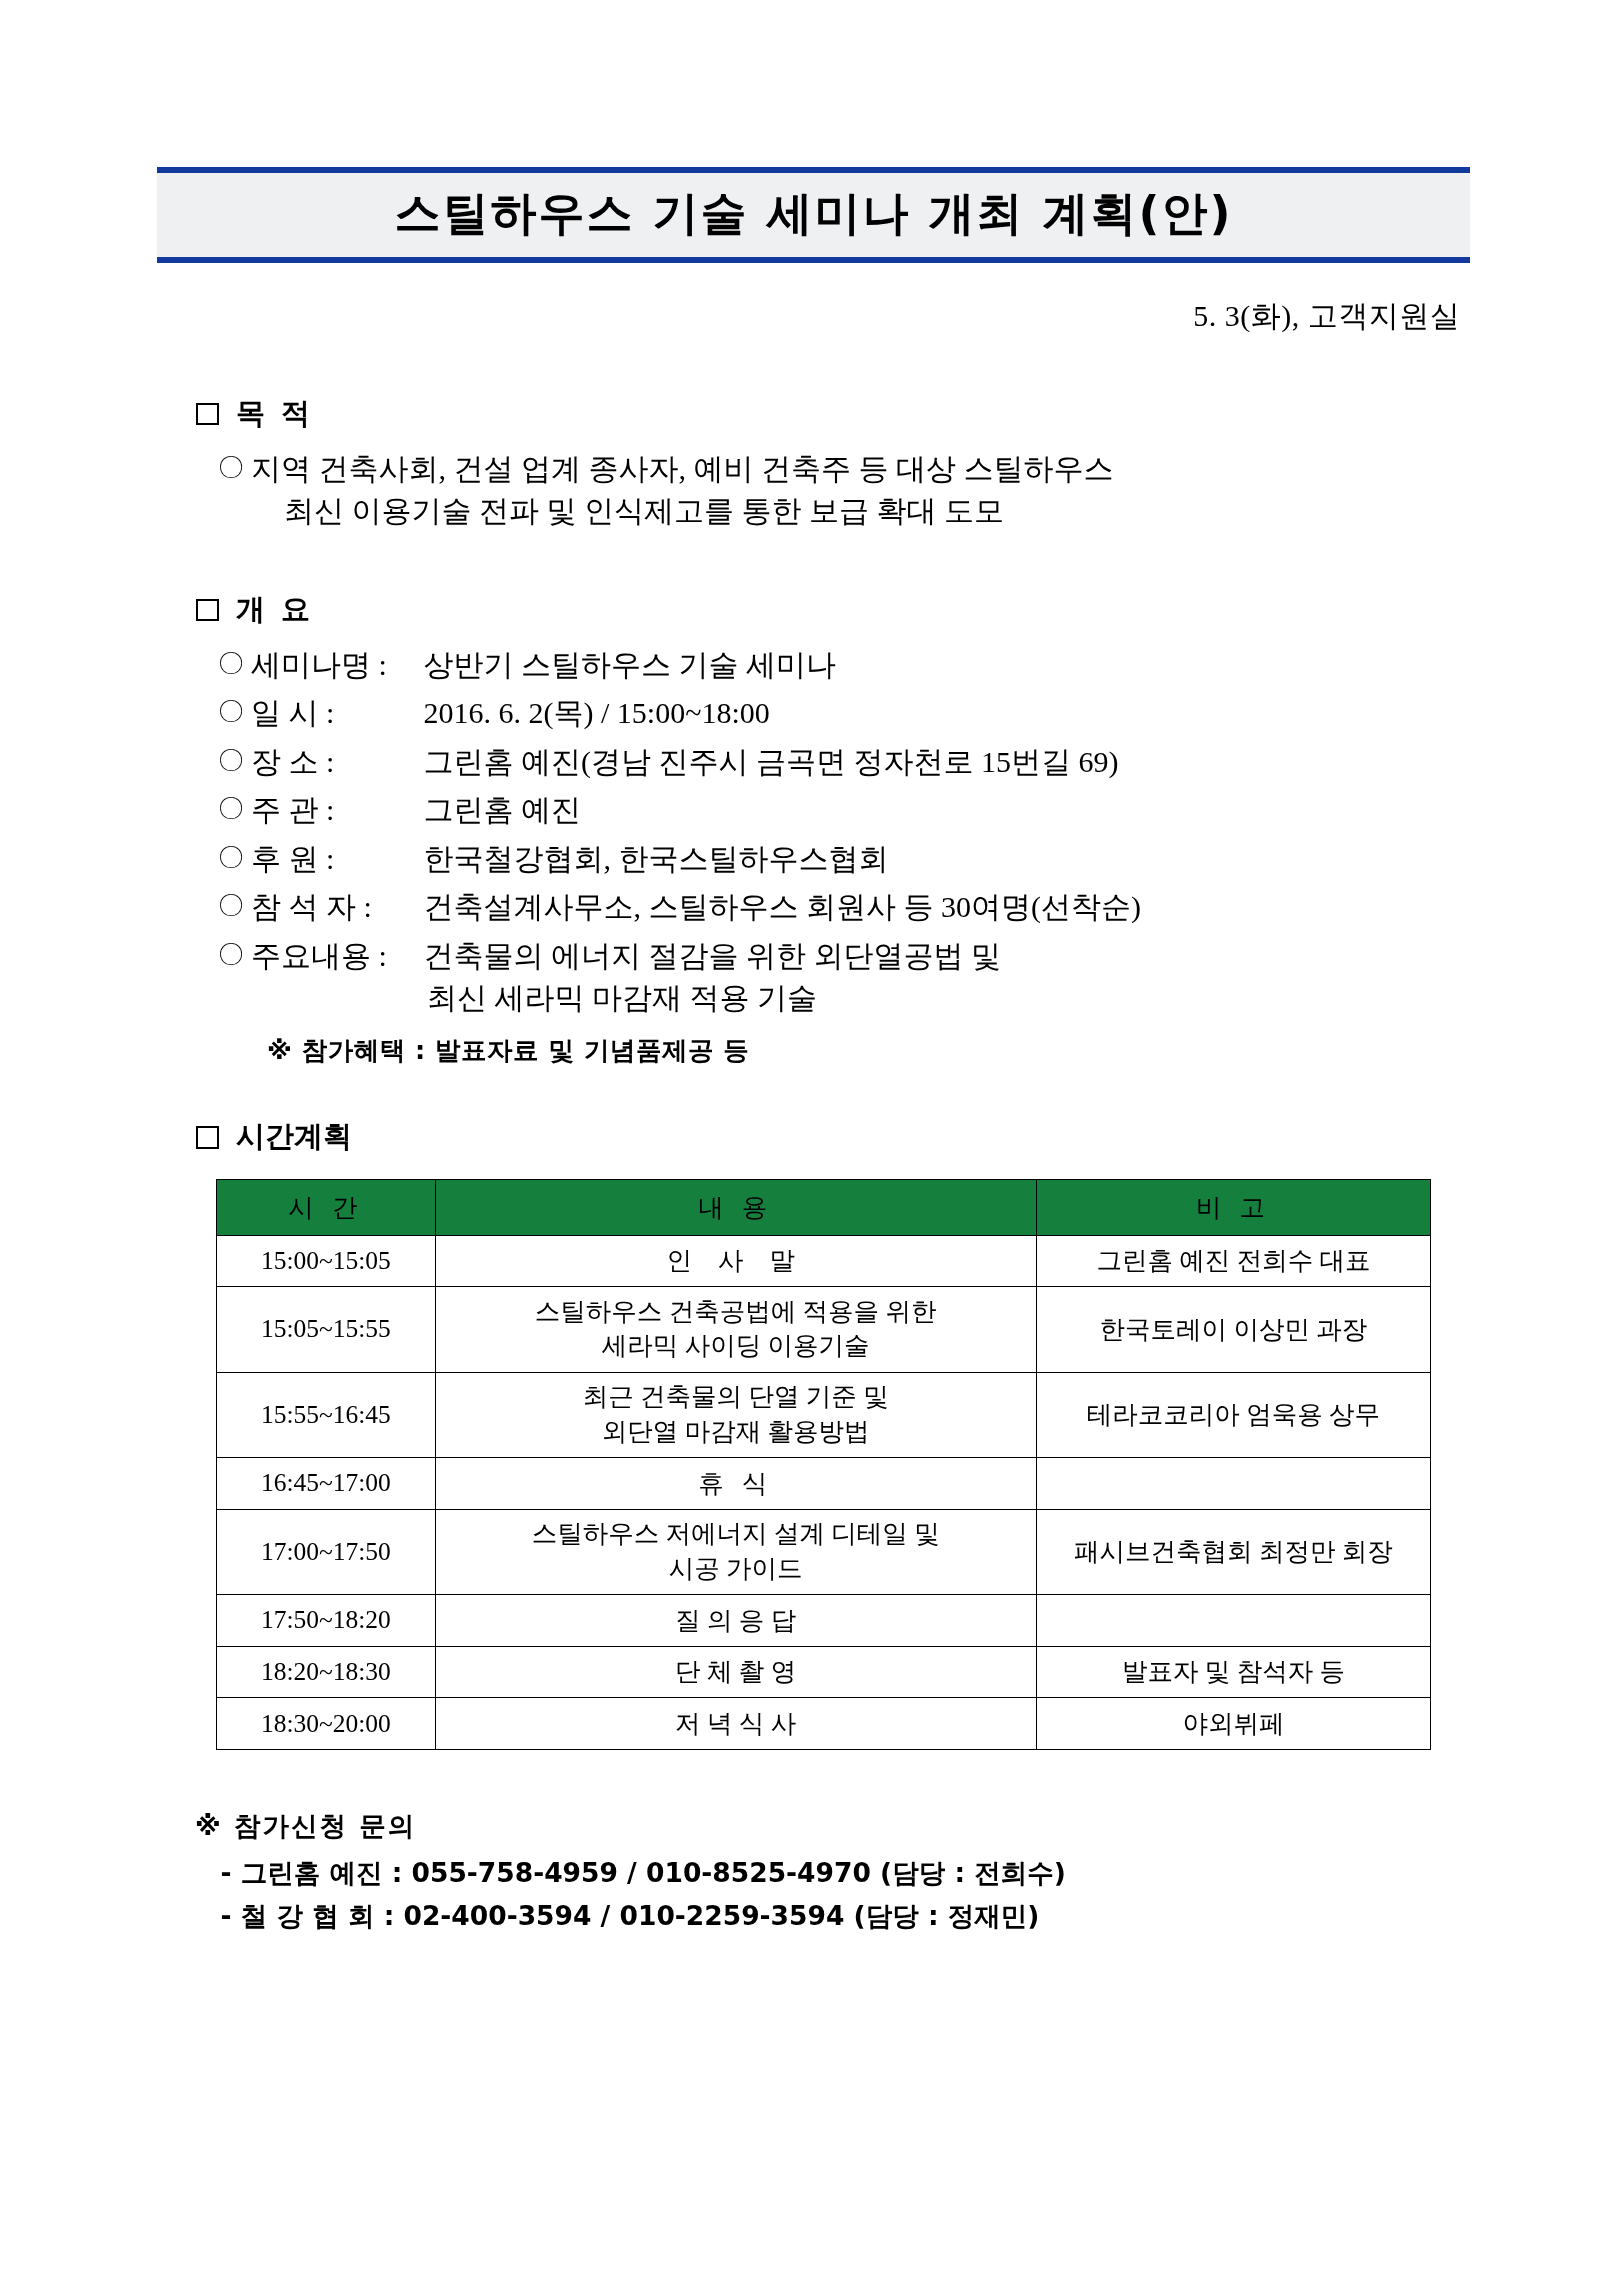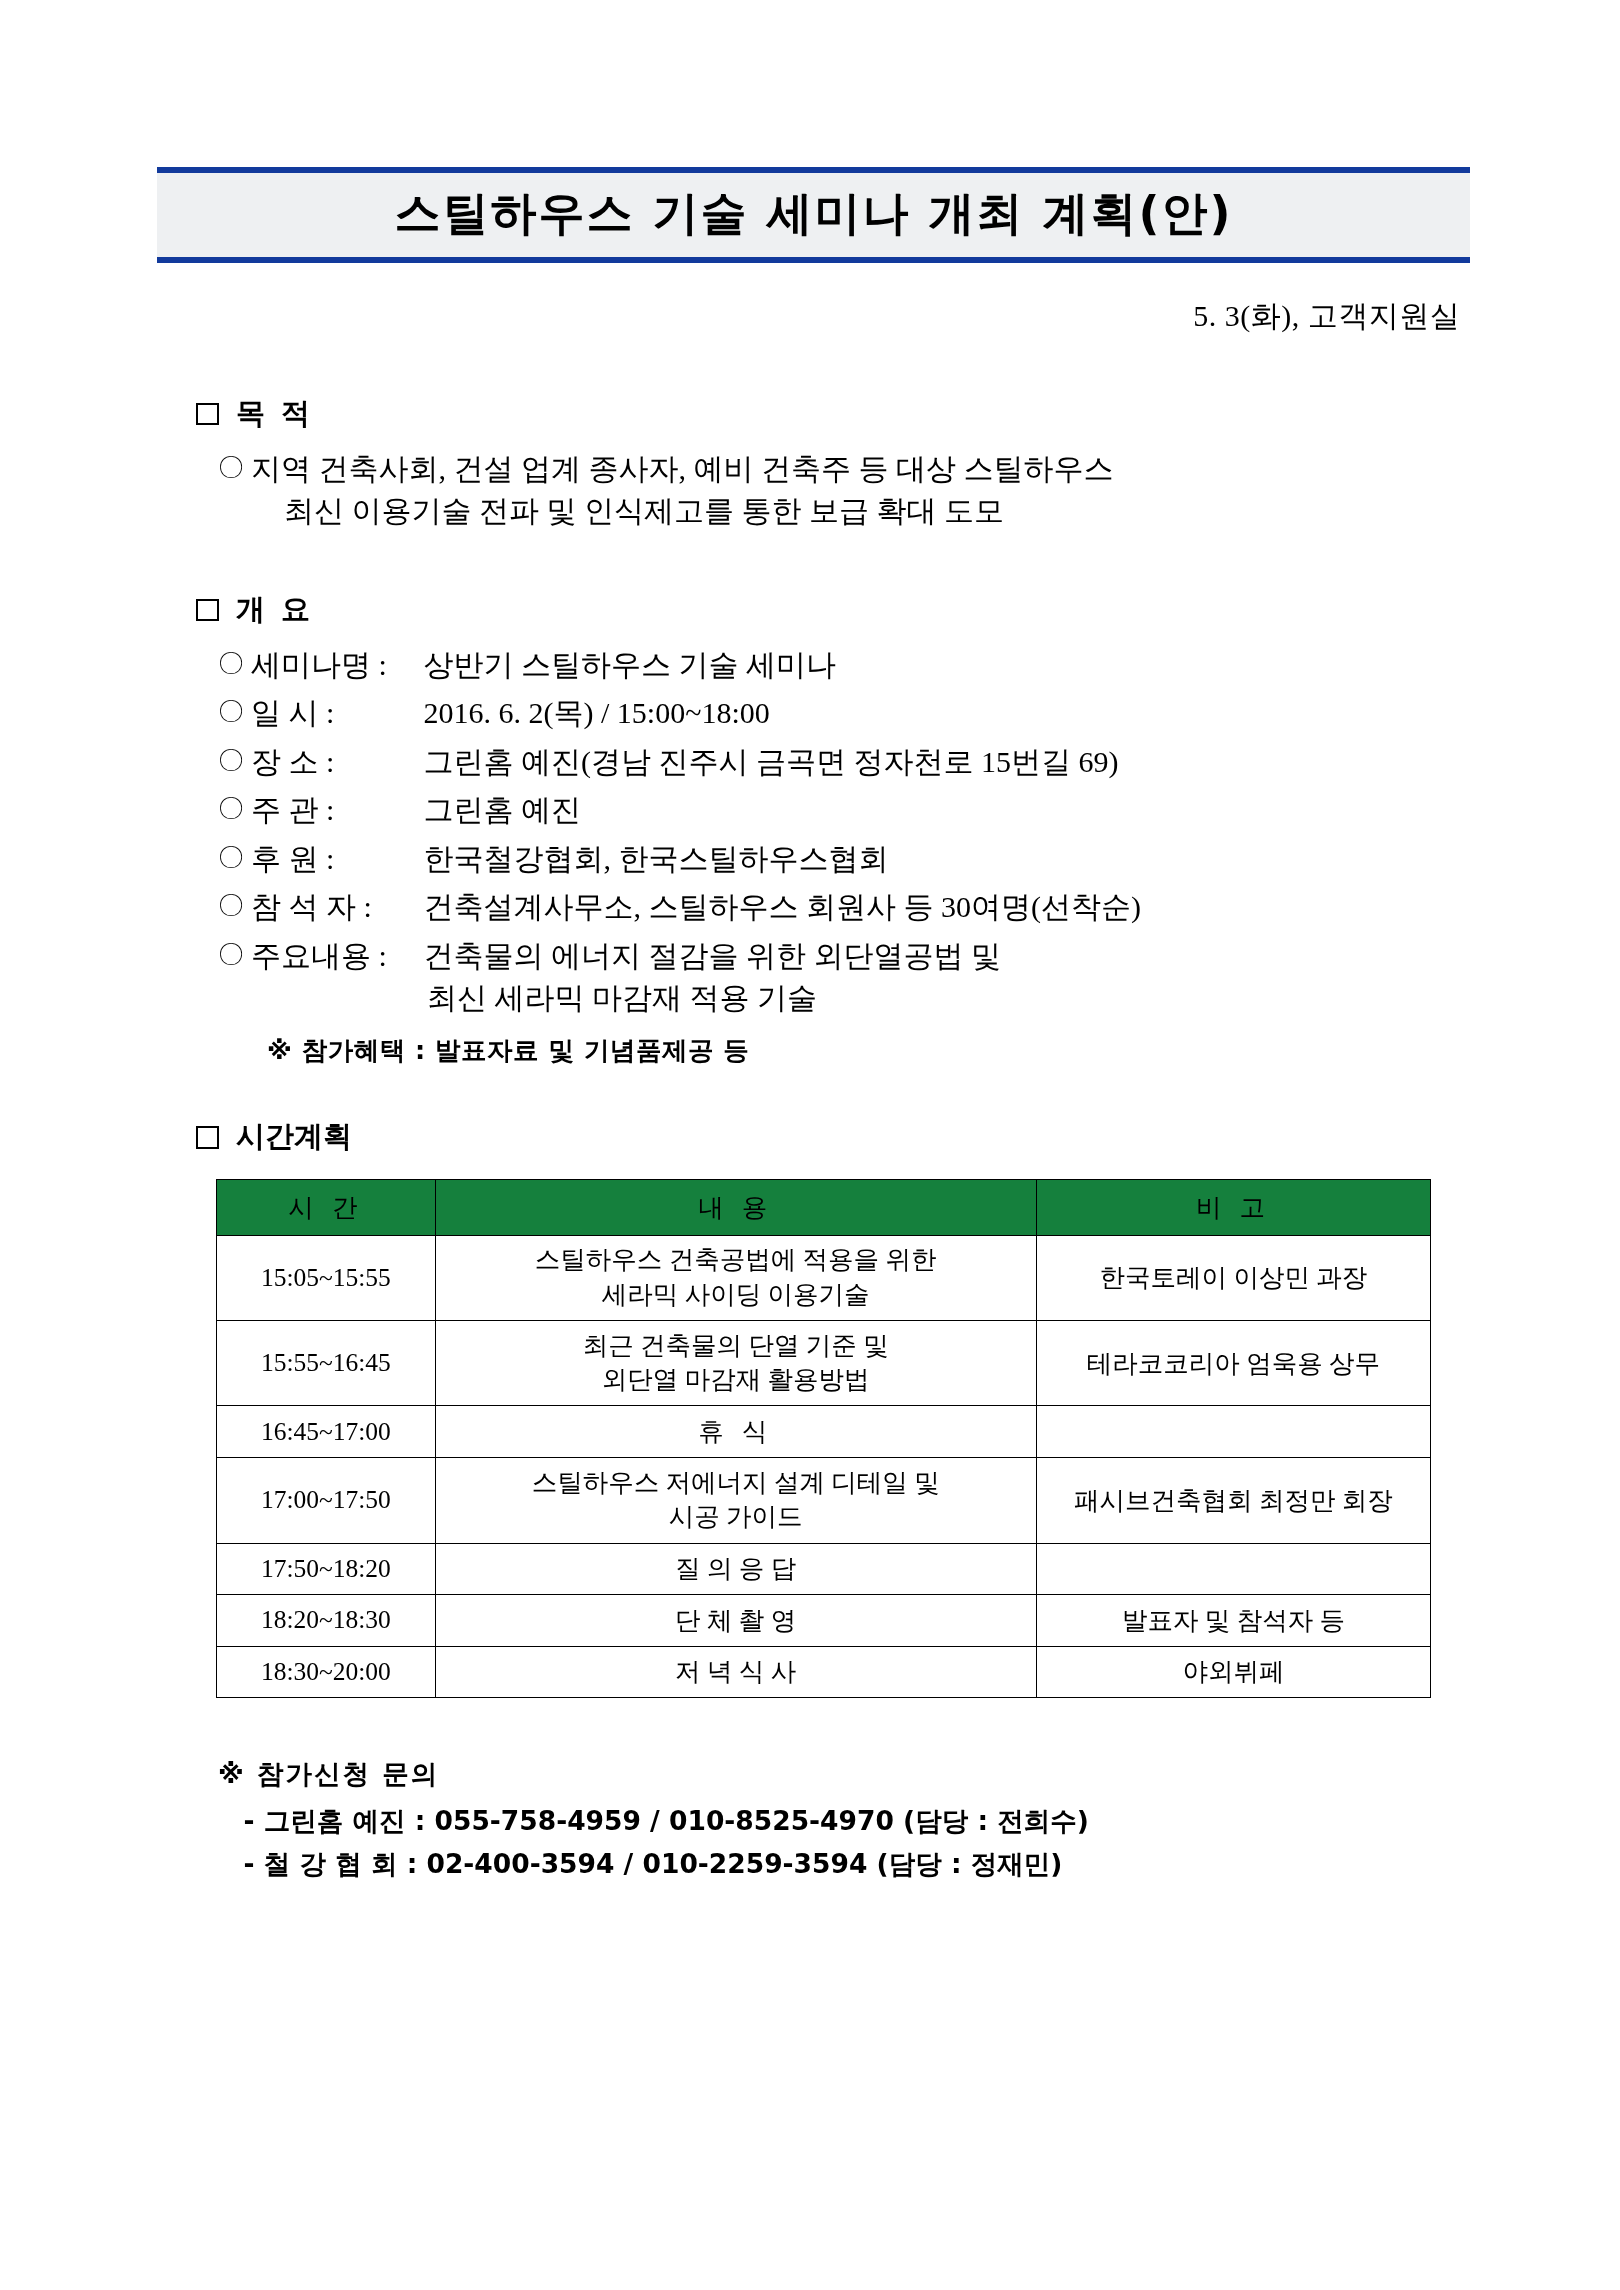--- a/index.html
+++ b/index.html
@@ -136,21 +136,21 @@
   }
   table.schedule td.c1 { width: 206px; }
   table.schedule td.c2 { width: 588px; }
   table.schedule td.c3 { width: 382px; }
   .two-line { line-height: 1.35; }
   .sp-wide { letter-spacing: 9.8px; }
   .sp-mid { letter-spacing: 5.9px; }
 
   
   .contact-block {
-    margin: 55px 0 0 61px;
+    margin: 55px 0 0 38px;
     font-family: "DejaVu Sans", "Liberation Sans", sans-serif;
     font-size: 26.5px;
     font-weight: bold;
     line-height: 1.62;
   }
   .contact-block .c-head { letter-spacing: 2px; margin-bottom: 3.9px; }
   .contact-block .c-item { margin-left: 25.5px; }
 </style>
 </head>
 <body>
@@ -255,20 +255,25 @@
 
     <table class="schedule">
       <thead>
         <tr>
           <td class="c1">시 간</td>
           <td class="c2">내 용</td>
           <td class="c3">비 고</td>
         </tr>
       </thead>
       <tbody>
+        <tr>
+          <td class="c1">15:00~15:05</td>
+          <td class="c2 sp-wide">인  사  말</td>
+          <td class="c3">그린홈 예진 전희수 대표</td>
+        </tr>
         <tr>
           <td class="c1">15:05~15:55</td>
           <td class="c2 two-line">
             <div>스틸하우스 건축공법에 적용을 위한</div>
             <div>세라믹 사이딩 이용기술</div>
           </td>
           <td class="c3">한국토레이 이상민 과장</td>
         </tr>
         <tr>
           <td class="c1">15:55~16:45</td>

